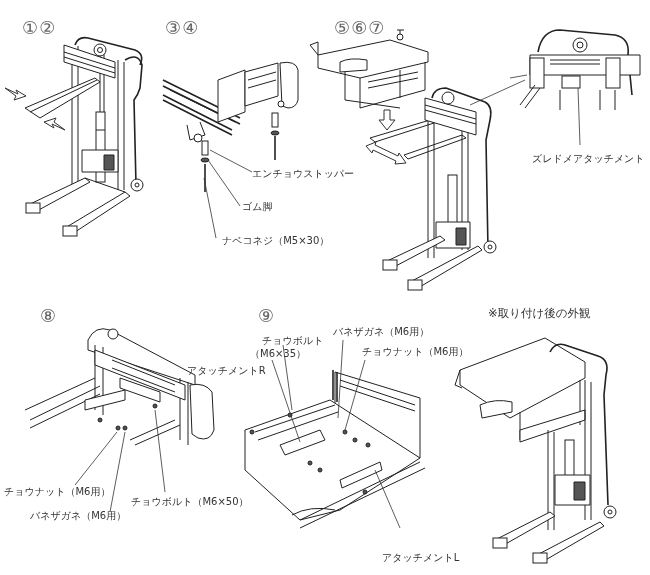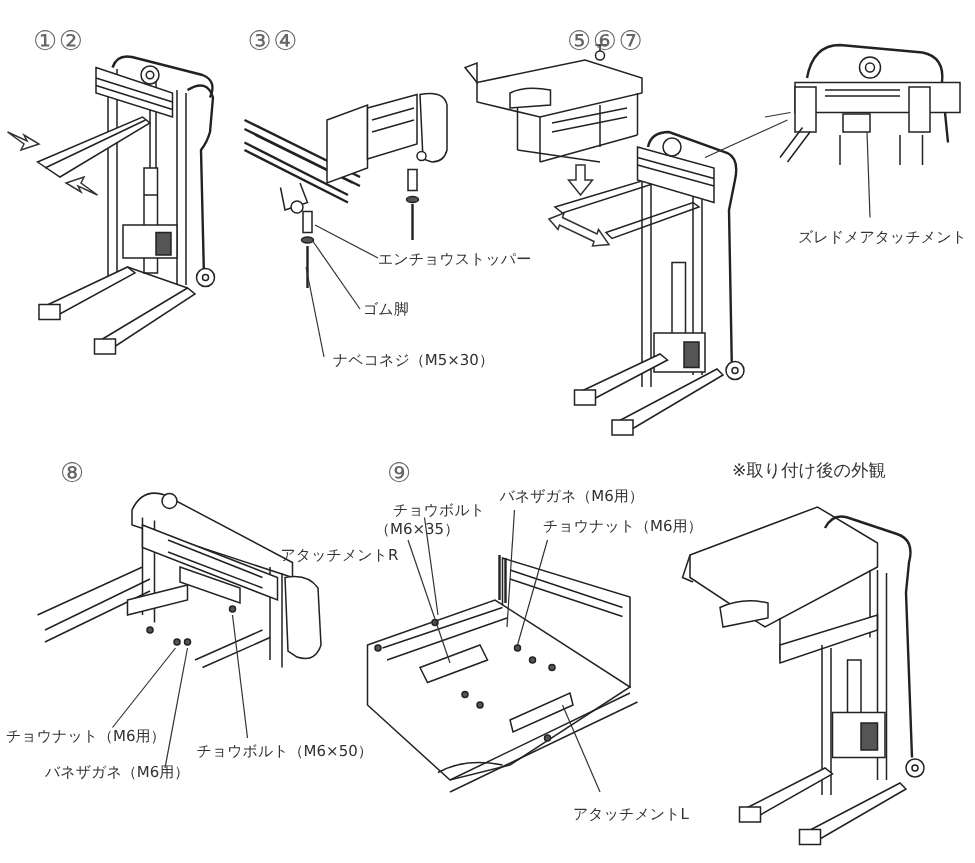--- a/index.html
+++ b/index.html
@@ -197,33 +197,33 @@
     <path class="fl" d="M535,556 L600,522 L604,526 L542,562 Z"></path>
     <rect class="fl" x="493" y="538" width="14" height="10"></rect>
     <rect class="fl" x="533" y="553" width="14" height="10"></rect>
     <circle class="fl" cx="610" cy="512" r="6"></circle>
     <circle class="ln" cx="610" cy="512" r="2"></circle>
   </g>
 </svg>
 
 <div class="step" style="left:22px;top:17px;">①②</div>
 <div class="step" style="left:165px;top:17px;">③④</div>
-<div class="step" style="left:334px;top:17px;margin-left:44px;">⑤⑥⑦</div>
+<div class="step" style="left:334px;top:17px;">⑤⑥⑦</div>
 <div class="step" style="left:40px;top:305px;">⑧</div>
 <div class="step" style="left:258px;top:305px;">⑨</div>
 
 <div class="note" style="left:488px;top:306px;">※取り付け後の外観</div>
 
 <div class="lbl" style="left:252px;top:168px;">エンチョウストッパー</div>
 <div class="lbl" style="left:242px;top:201px;">ゴム脚</div>
 <div class="lbl" style="left:222px;top:235px;">ナベコネジ（M5×30）</div>
 <div class="lbl" style="left:532px;top:153px;">ズレドメアタッチメント</div>
 
 <div class="lbl" style="left:4px;top:486px;">チョウナット（M6用）</div>
 <div class="lbl" style="left:30px;top:510px;">バネザガネ（M6用）</div>
 <div class="lbl" style="left:131px;top:496px;">チョウボルト（M6×50）</div>
 
 <div class="lbl" style="left:187px;top:365px;">アタッチメントR</div>
 <div class="lbl" style="left:262px;top:335px;">チョウボルト</div>
 <div class="lbl" style="left:250px;top:348px;">（M6×35）</div>
 <div class="lbl" style="left:333px;top:326px;">バネザガネ（M6用）</div>
 <div class="lbl" style="left:362px;top:346px;">チョウナット（M6用）</div>
-<div class="lbl" style="left:382px;top:538px;">アタッチメントL</div>
+<div class="lbl" style="left:382px;top:552px;">アタッチメントL</div>
 
 </body></html>

